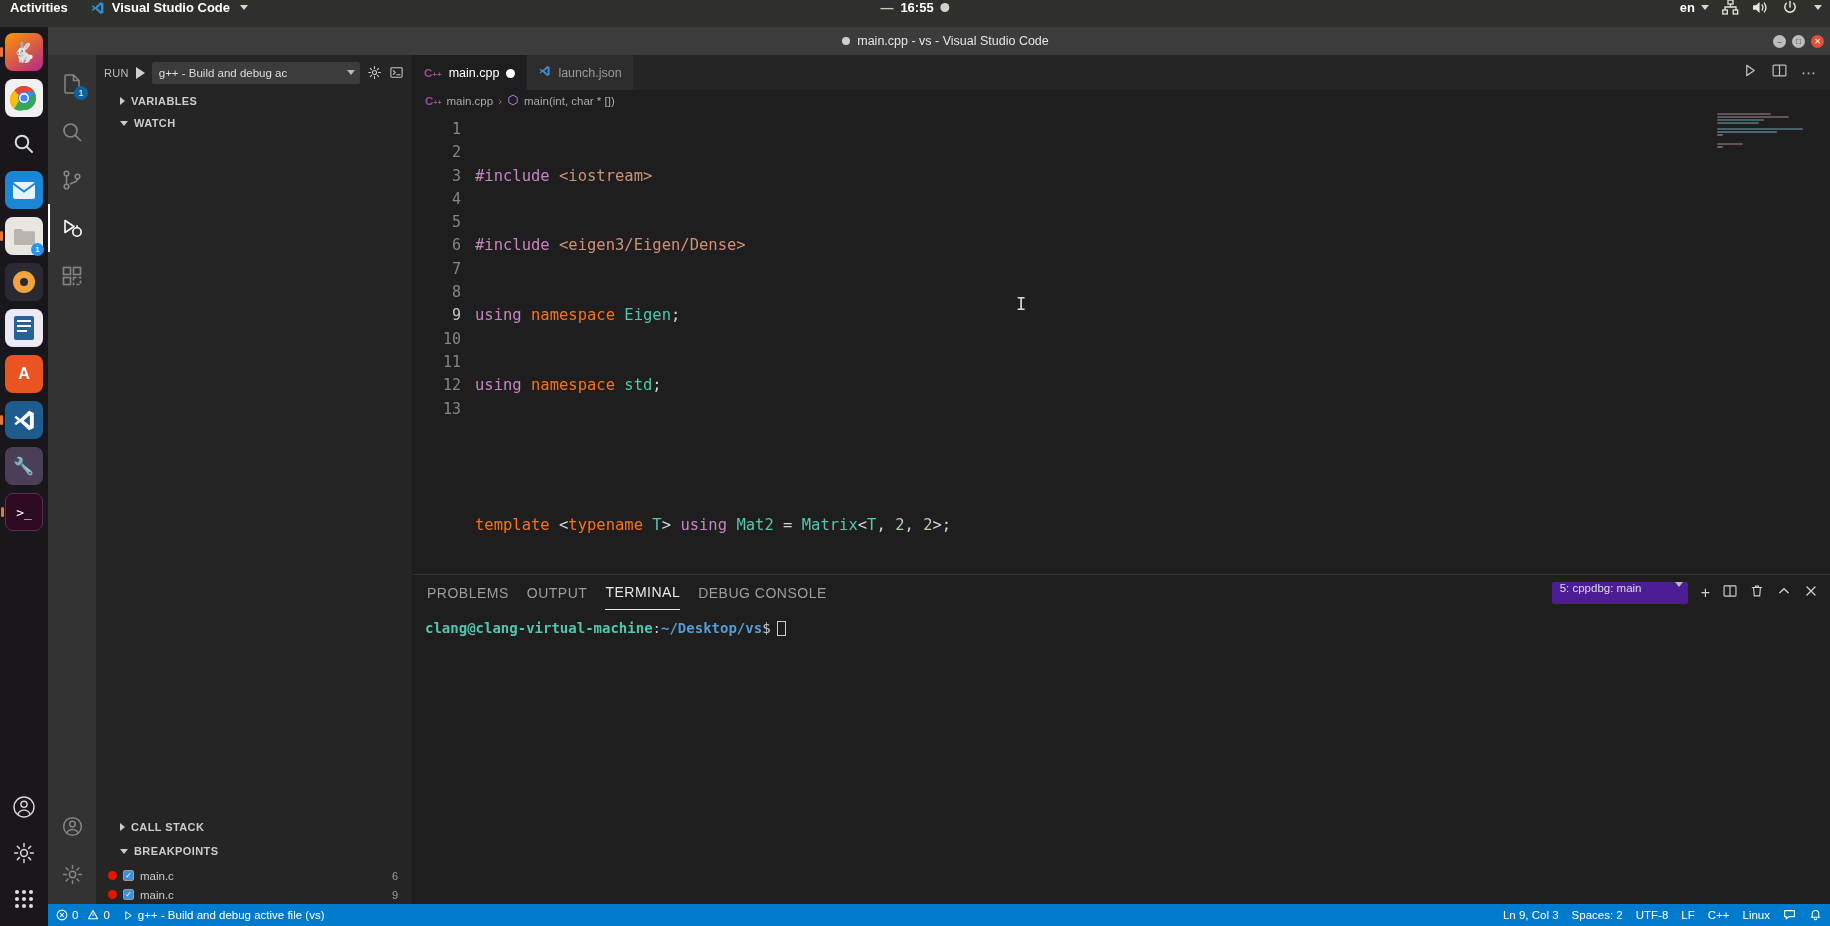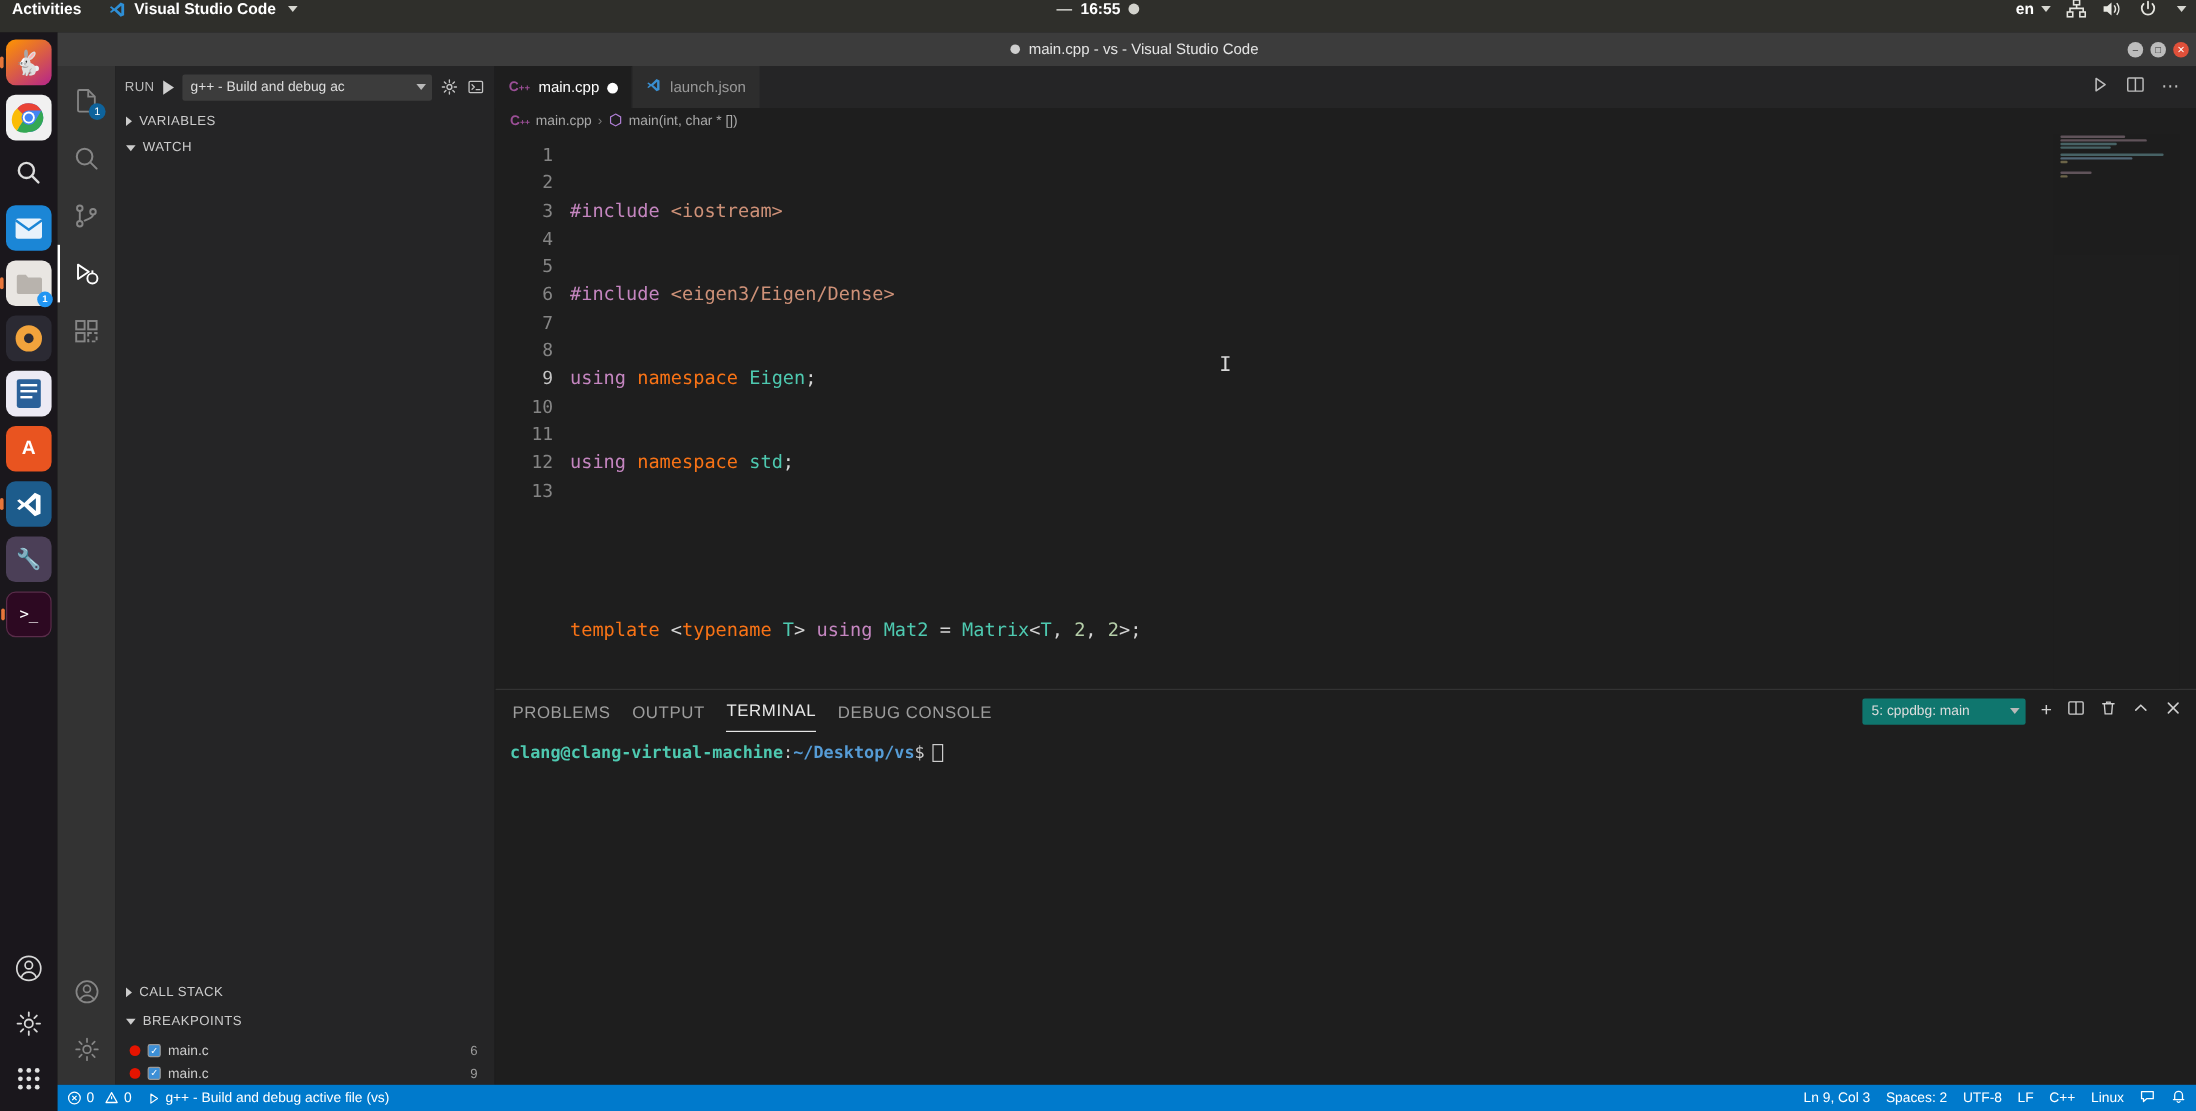--- a/index.html
+++ b/index.html
@@ -139,22 +139,22 @@
     overflow:hidden; white-space:nowrap;
   }
   .mini-caret {
     width:0;height:0;border-left:4px solid transparent;border-right:4px solid transparent;
     border-top:5px solid #b9b9b9; display:inline-block;
   }
   .sb-icon { color:#c5c5c5; display:flex; align-items:center; }
 
   .sec-header {
     height: 22px; display:flex; align-items:center; gap:4px;
-    font-size: 11px; font-weight: normal; letter-spacing:.4px;
-    color:#cccccc; padding-left:7px;
+    font-size: 11px; font-weight: bold; letter-spacing:.4px;
+    color:#cccccc; padding-left:22px;
   }
   .tw {
     width:0;height:0; display:inline-block; margin: 0 2px;
     border-top:4px solid transparent; border-bottom:4px solid transparent;
     border-left:5px solid #cccccc;
   }
   .tw.open {
     border-left:4px solid transparent; border-right:4px solid transparent;
     border-top:5px solid #cccccc; border-bottom:none;
   }
@@ -225,22 +225,22 @@
     position:absolute; right:2px; top:0; width:10px; height:100%;
   }
 
   
   #panel { height: 330px; background:#1e1e1e; border-top:1px solid #333333; display:flex; flex-direction:column; }
   #panel-tabs { height:35px; display:flex; align-items:center; padding-left:14px; gap:18px; position:relative; }
   .ptab { font-size:14px; letter-spacing:.5px; color:#9d9d9d; height:35px; display:flex; align-items:center; }
   .ptab.active { color:#e7e7e7; border-bottom:1px solid #e7e7e7; }
   #panel-right { margin-left:auto; display:flex; align-items:center; gap:13px; padding-right:12px; color:#cfcfcf; }
   #term-select {
-    height:22px; min-width:136px; background:#0f766e; border-radius:2px; font-size:11.5px;
-    color:#dddddd; display:flex; align-items:center; justify-content:space-between; padding:0 5px 0 8px;
+    height:22px; min-width:136px; background:#4c1d95; border-radius:2px; font-size:11.5px;
+    color:#dddddd; display:flex; align-items:flex-start; justify-content:space-between; padding:0 5px 0 8px;
   }
   #term-body {
     flex:1; padding: 9px 0 0 12px;
     font-family:"DejaVu Sans Mono", monospace; font-size:14px; line-height:19px;
   }
   .pr-user { color:#4ec9b0; font-weight:bold; }
   .pr-colon{ color:#cccccc; }
   .pr-path { color:#569cd6; font-weight:bold; }
   .pr-dollar{ color:#cccccc; }
   .term-cursor {

